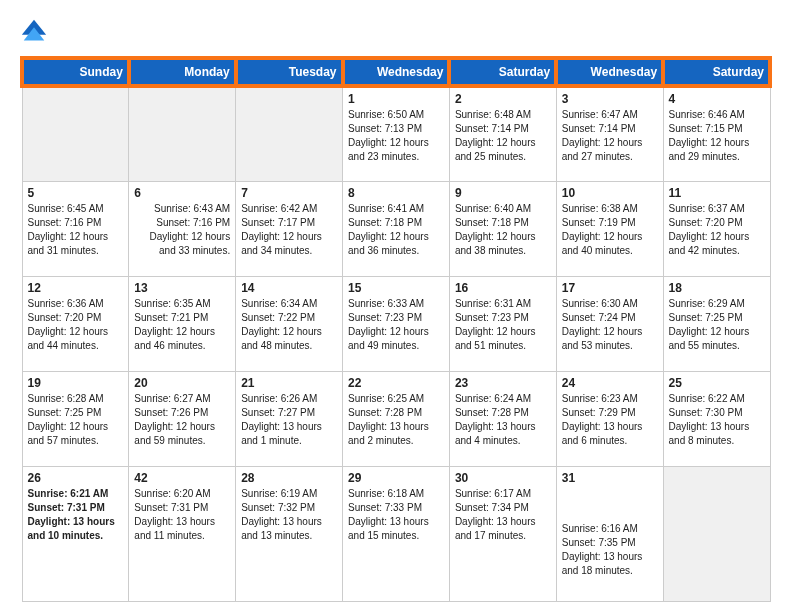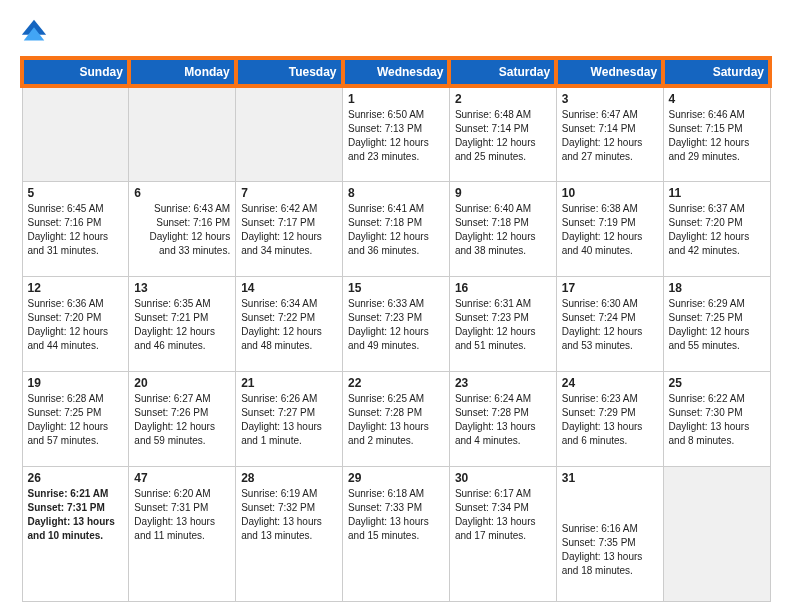--- a/index.html
+++ b/index.html
@@ -314,21 +314,21 @@
         </tr>
         <tr>
           <td>
             <div class="day-num">26</div>
             <div class="day-info" style="white-space: pre-line; font-weight: bold;">Sunrise: 6:21 AM
 Sunset: 7:31 PM
 Daylight: 13 hours
 and 10 minutes.</div>
           </td>
           <td>
-            <div class="day-num">47</div>
+            <div class="day-num">42</div>
             <div class="day-info" style="white-space: pre-line;">Sunrise: 6:20 AM
 Sunset: 7:31 PM
 Daylight: 13 hours
 and 11 minutes.</div>
           </td>
           <td>
             <div class="day-num">28</div>
             <div class="day-info" style="white-space: pre-line;">Sunrise: 6:19 AM
 Sunset: 7:32 PM
 Daylight: 13 hours

